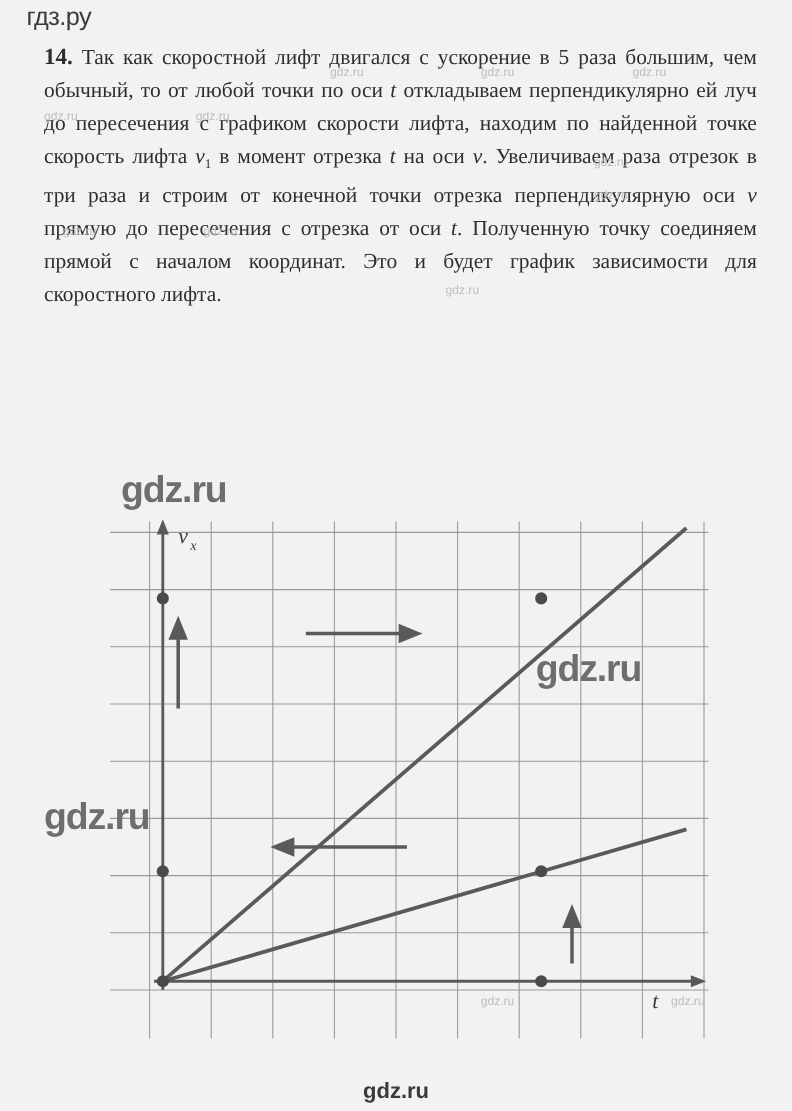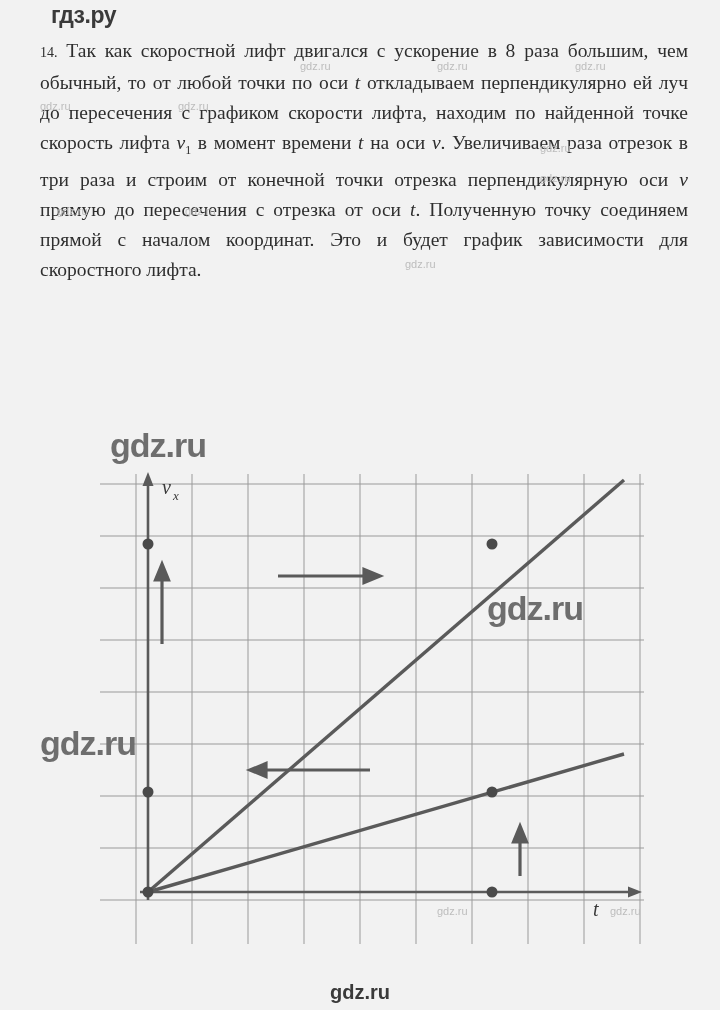--- a/index.html
+++ b/index.html
@@ -14,42 +14,41 @@
     position: relative;
     overflow: hidden;
   }
 
   
   .top-logo {
     position: absolute;
     left: 24px;
     top: 2px;
     font-family: "Liberation Sans", sans-serif;
-    font-weight: bold;
+    font-weight: normal;
     font-size: 23px;
     color: #3a3a3a;
     letter-spacing: -0.5px;
-    margin-left: 27px;
   }
 
   
   .task {
     position: absolute;
     left: 40px;
     top: 36px;
     width: 648px;
     font-size: 19.5px;
     line-height: 30px;
     color: #2e2e2e;
     text-align: justify;
     text-justify: inter-word;
   }
   .task .num {
-    font-weight: normal;
-    font-size: 14px;
+    font-weight: bold;
+    font-size: 21px;
   }
   .task .ital { font-style: italic; }
   .task sub { font-size: 12px; vertical-align: sub; }
 
   
   .wm {
     position: absolute;
     font-family: "Liberation Sans", sans-serif;
     color: #b9b9b9;
     pointer-events: none;
@@ -88,25 +87,25 @@
 </style>
 </head>
 <body>
 
 <div class="top-logo">
   <span>гдз.ру</span>
 </div>
 
 <div class="task">
   <span class="num">14.</span>
-  <span>Так как скоростной лифт двигался с ускорение в 8 раза большим, чем обычный, то от любой точки по оси</span>
+  <span>Так как скоростной лифт двигался с ускорение в 5 раза большим, чем обычный, то от любой точки по оси</span>
   <span class="ital">t</span>
   <span>откладываем перпендикулярно ей луч до пересечения с графиком скорости лифта, находим по найденной точке скорость лифта</span>
   <span class="ital">v</span><sub>1</sub>
-  <span>в момент времени</span>
+  <span>в момент отрезка</span>
   <span class="ital">t</span>
   <span>на оси</span>
   <span class="ital">v</span><span>. Увеличиваем раза отрезок в три раза и строим от конечной точки отрезка перпендикулярную оси</span>
   <span class="ital">v</span>
   <span>прямую до пересечения с отрезка от оси</span>
   <span class="ital">t</span><span>. Полученную точку соединяем прямой с началом координат. Это и будет график зависимости для скоростного лифта.</span>
 </div>
 
 <div class="graph-wrap">
   <svg width="552" height="486" viewBox="0 0 552 486" xmlns="http://www.w3.org/2000/svg">

